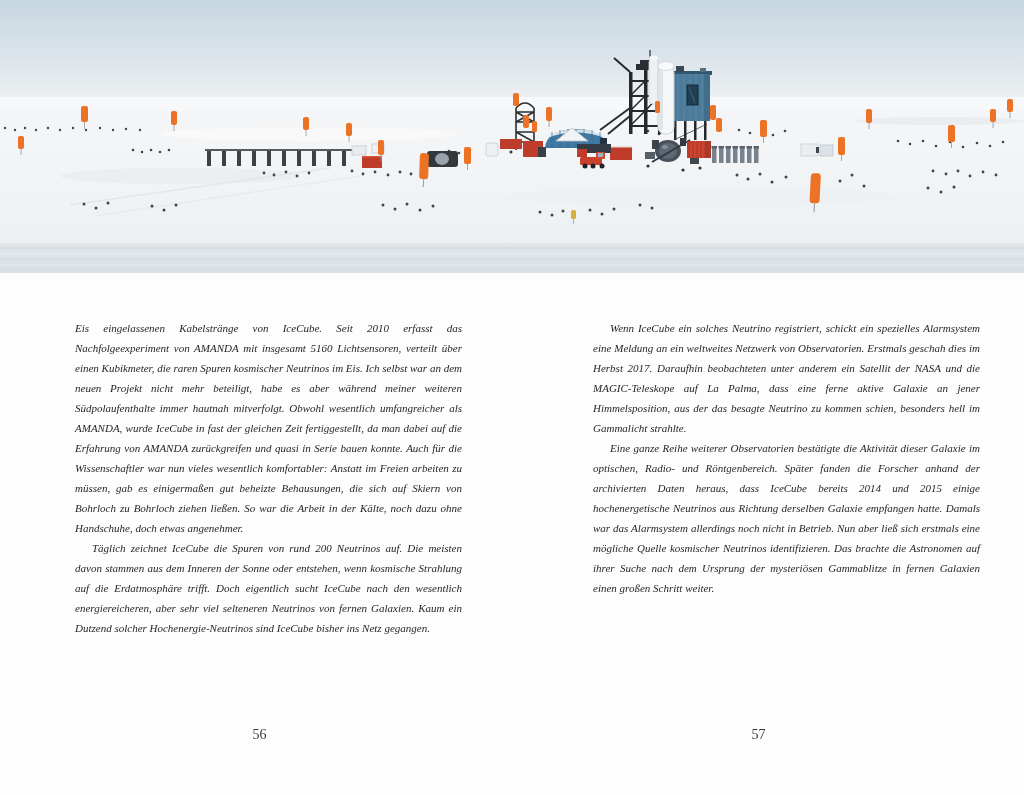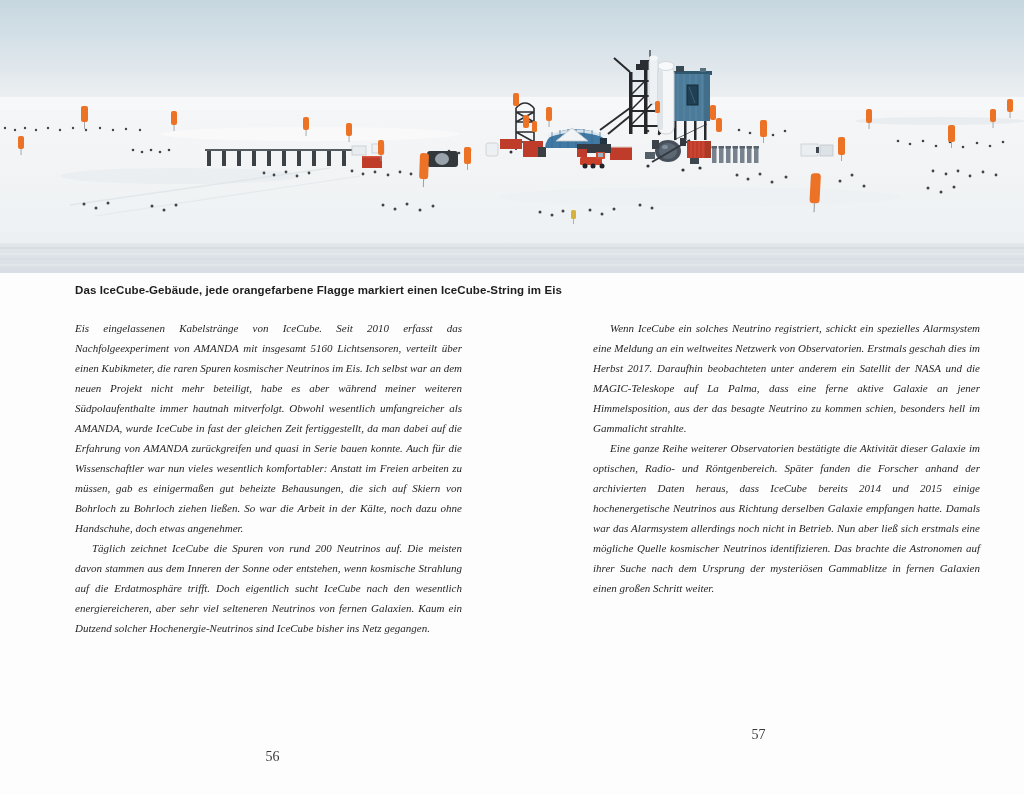--- a/index.html
+++ b/index.html
@@ -11,21 +11,21 @@
            font-family:"Liberation Sans",sans-serif;font-size:11.5px;font-weight:600;
            color:#1d1d1d;letter-spacing:.1px;}
   .col{position:absolute;top:318px;width:387px;text-align:justify;
        font-size:11px;line-height:20px;color:#262626;hyphens:auto;font-style:italic;}
   .col-left{left:75px;}
   .col-right{left:565px;margin-left:28px;}
   .para{margin:0;}
   .para.indent{text-indent:17px;}
   .pagenum{position:absolute;top:727px;width:387px;text-align:center;
            font-size:14px;color:#3a3a3a;}
-  .pagenum.left{left:79px;margin-top:22px;}
+  .pagenum.left{left:66px;}
   .pagenum.right{left:565px;}
   
   .flag{fill:var(--flag-orange,#ee7527);}
   .bldg{fill:var(--building-teal,#4b7b99);}
   .cred{fill:var(--container-red,#bf3b2a);}
 </style>
 </head>
 <body>
 
 <div class="spread">
@@ -375,21 +375,20 @@
             <rect x="4.5" y="30" width="1.1" height="9" fill="#9aa0a5"></rect>
           </g>
       </g>
       <g>
         <rect x="571" y="210" width="5" height="9" rx="1.5" fill="#d6b13e"></rect>
         <rect x="573" y="219" width="0.8" height="5" fill="#9aa0a5"></rect>
       </g>
     </svg>
   </figure>
 
-  <div class="caption">Das IceCube-Gebäude, jede orangefarbene Flagge markiert einen IceCube-String im Eis</div>
 
   <main>
     <section class="col col-left">
         <p class="para">Eis eingelassenen Kabelstränge von IceCube. Seit 2010 erfasst das Nachfolgeexperiment von AMANDA mit insgesamt 5160 Lichtsensoren, verteilt über einen Kubikmeter, die raren Spuren kosmischer Neutrinos im Eis. Ich selbst war an dem neuen Projekt nicht mehr beteiligt, habe es aber während meiner weiteren Südpolaufenthalte immer hautnah mitverfolgt. Obwohl wesentlich umfangreicher als AMANDA, wurde IceCube in fast der gleichen Zeit fertiggestellt, da man dabei auf die Erfahrung von AMANDA zurückgreifen und quasi in Serie bauen konnte. Auch für die Wissenschaftler war nun vieles wesentlich komfortabler: Anstatt im Freien arbeiten zu müssen, gab es einigermaßen gut beheizte Behausungen, die sich auf Skiern von Bohrloch zu Bohrloch ziehen ließen. So war die Arbeit in der Kälte, noch dazu ohne Handschuhe, doch etwas angenehmer.</p>
         <p class="para indent">Täglich zeichnet IceCube die Spuren von rund 200 Neutrinos auf. Die meisten davon stammen aus dem Inneren der Sonne oder entstehen, wenn kosmische Strahlung auf die Erdatmosphäre trifft. Doch eigentlich sucht IceCube nach den wesentlich energiereicheren, aber sehr viel selteneren Neutrinos von fernen Galaxien. Kaum ein Dutzend solcher Hochenergie-Neutrinos sind IceCube bisher ins Netz gegangen.</p>
       </section>
     <section class="col col-right">
         <p class="para indent">Wenn IceCube ein solches Neutrino registriert, schickt ein spezielles Alarmsystem eine Meldung an ein weltweites Netzwerk von Observatorien. Erstmals geschah dies im Herbst 2017. Daraufhin beobachteten unter anderem ein Satellit der NASA und die MAGIC-Teleskope auf La Palma, dass eine ferne aktive Galaxie an jener Himmelsposition, aus der das besagte Neutrino zu kommen schien, besonders hell im Gammalicht strahlte.</p>
         <p class="para indent">Eine ganze Reihe weiterer Observatorien bestätigte die Aktivität dieser Galaxie im optischen, Radio- und Röntgenbereich. Später fanden die Forscher anhand der archivierten Daten heraus, dass IceCube bereits 2014 und 2015 einige hochenergetische Neutrinos aus Richtung derselben Galaxie empfangen hatte. Damals war das Alarmsystem allerdings noch nicht in Betrieb. Nun aber ließ sich erstmals eine mögliche Quelle kosmischer Neutrinos identifizieren. Das brachte die Astronomen auf ihrer Suche nach dem Ursprung der mysteriösen Gammablitze in fernen Galaxien einen großen Schritt weiter.</p>
       </section>

